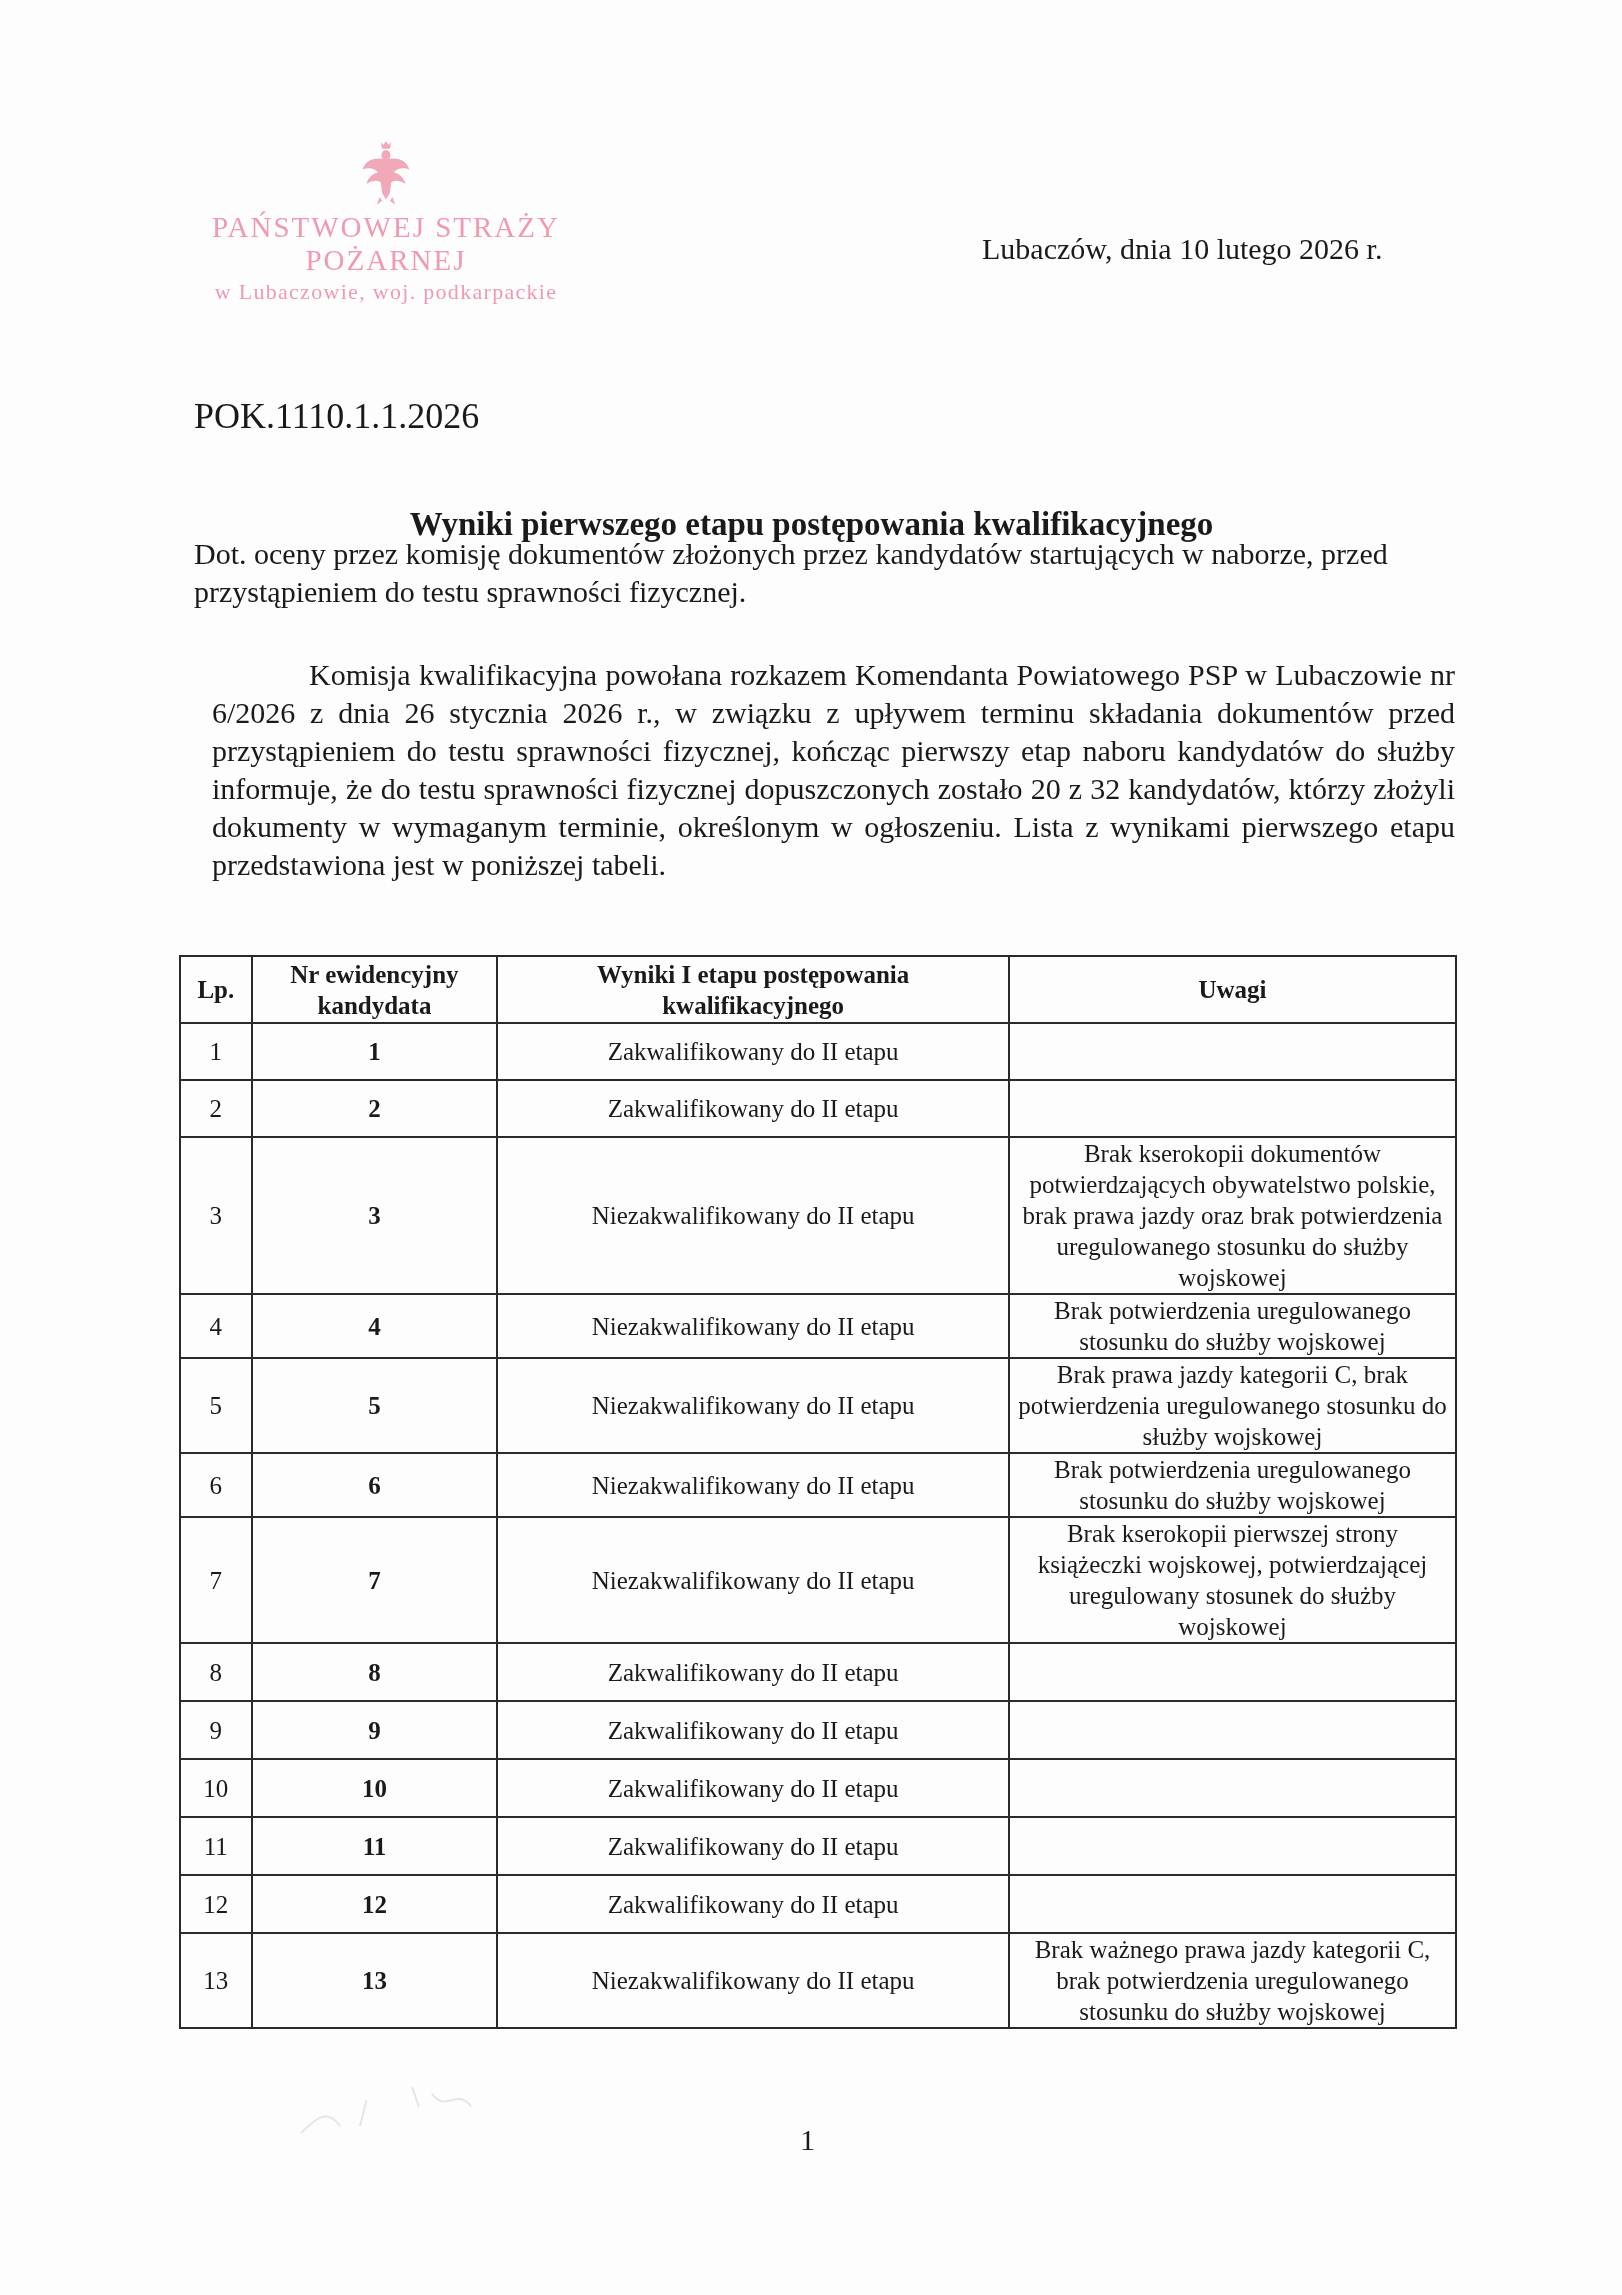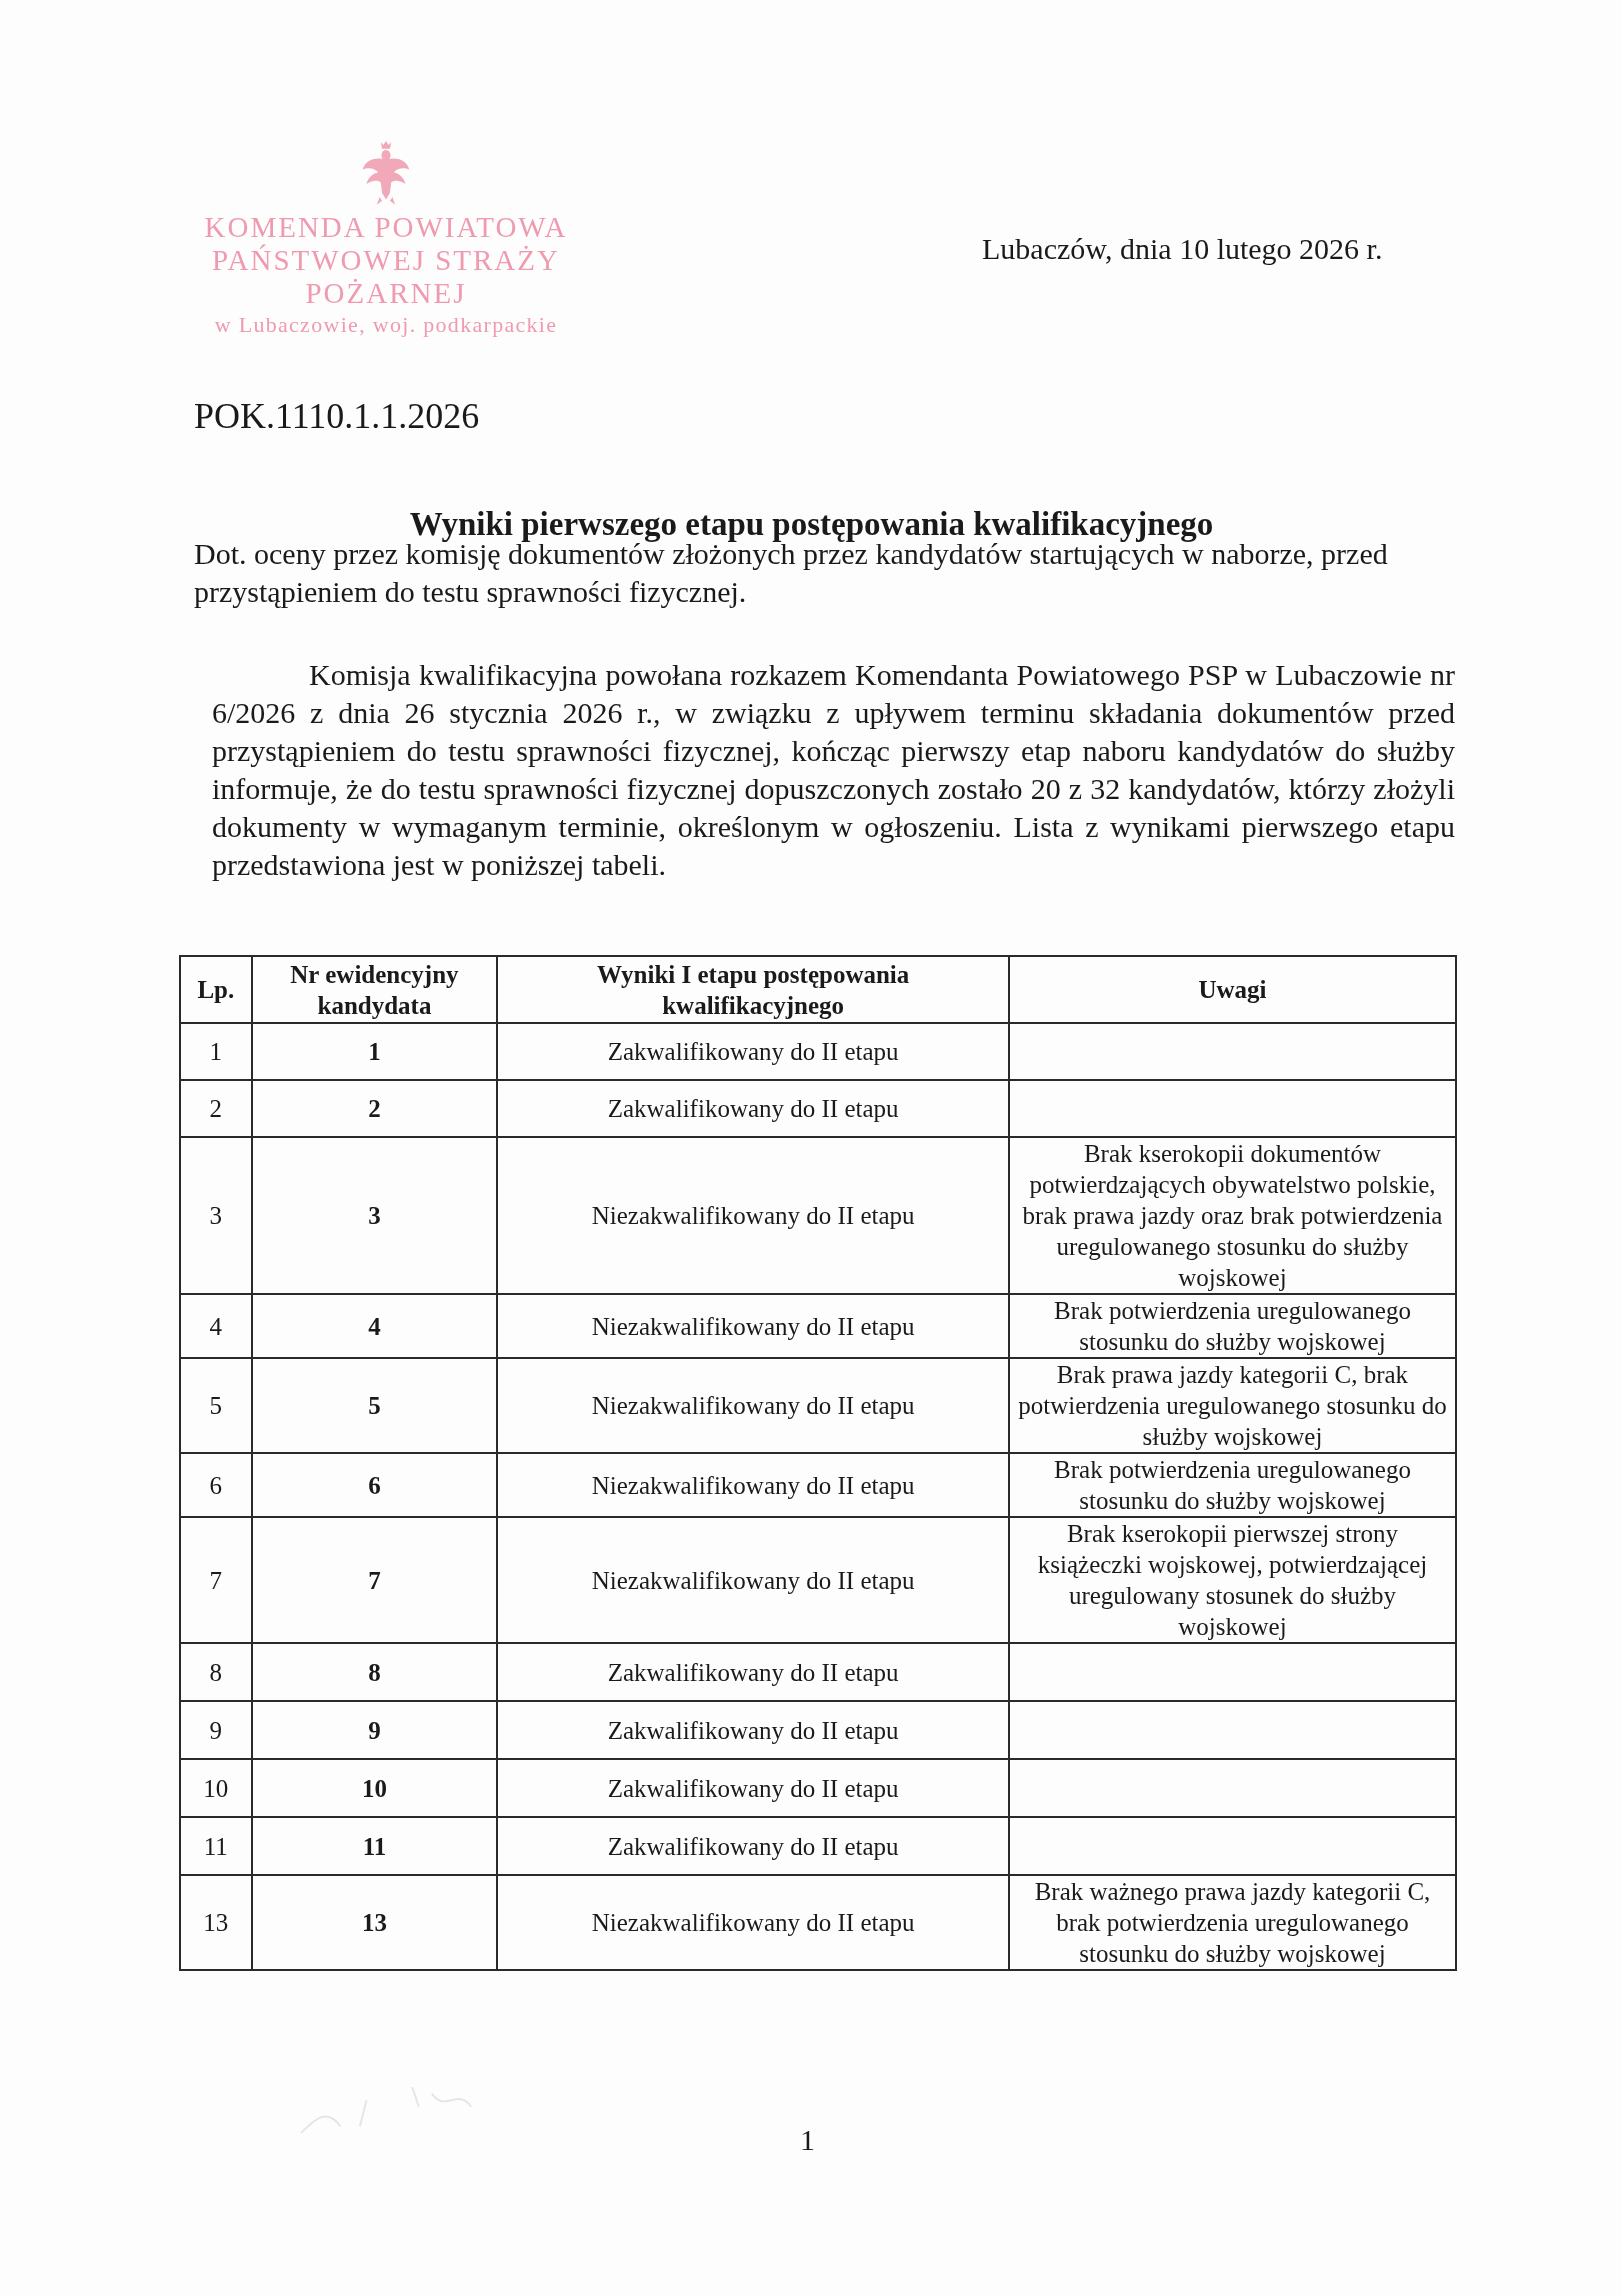--- a/index.html
+++ b/index.html
@@ -47,21 +47,20 @@
 
   <div class="stamp">
     <svg class="eagle" viewBox="0 0 80 100">
       <g fill="#ef9aae" opacity="0.85">
         <path d="M36 6 L40 0 L44 6 L48 2 L46 12 L34 12 L32 2 Z"></path>
         <ellipse cx="40" cy="22" rx="7" ry="8"></ellipse>
         <path d="M40 28 C20 24 8 30 4 44 C14 40 22 42 28 48 C18 50 12 58 10 66 C20 60 28 60 32 64 L34 80 L40 90 L46 80 L48 64 C52 60 60 60 70 66 C68 58 62 50 52 48 C58 42 66 40 76 44 C72 30 60 24 40 28 Z"></path>
         <path d="M30 86 L26 98 L34 92 Z M50 86 L54 98 L46 92 Z"></path>
       </g>
     </svg>
-    <div class="stamp-line1">KOMENDA POWIATOWA</div>
     <div class="stamp-line2">PAŃSTWOWEJ STRAŻY POŻARNEJ</div>
     <div class="stamp-line3">w Lubaczowie, woj. podkarpackie</div>
   </div>
 
   <div class="place-date">Lubaczów, dnia 10 lutego 2026 r.</div>
   <div class="ref-number">POK.1110.1.1.2026</div>
   <div class="doc-title">Wyniki pierwszego etapu postępowania kwalifikacyjnego</div>
   <div class="subject">Dot. oceny przez komisję dokumentów złożonych przez kandydatów startujących w naborze, przed przystąpieniem do testu sprawności fizycznej.</div>
   <div class="body-para">Komisja kwalifikacyjna powołana rozkazem Komendanta Powiatowego PSP w Lubaczowie nr 6/2026 z dnia 26 stycznia 2026 r., w związku z upływem terminu składania dokumentów przed przystąpieniem do testu sprawności fizycznej, kończąc pierwszy etap naboru kandydatów do służby informuje, że do testu sprawności fizycznej dopuszczonych zostało 20 z 32 kandydatów, którzy złożyli dokumenty w wymaganym terminie, określonym w ogłoszeniu. Lista z wynikami pierwszego etapu przedstawiona jest w poniższej tabeli.</div>
 
@@ -134,20 +133,26 @@
         <td class="c2">10</td>
         <td class="c3">Zakwalifikowany do II etapu</td>
         <td class="c4"></td>
       </tr>
       <tr class="r-med">
         <td class="c1">11</td>
         <td class="c2">11</td>
         <td class="c3">Zakwalifikowany do II etapu</td>
         <td class="c4"></td>
       </tr>
+      <tr class="r-med">
+        <td class="c1">12</td>
+        <td class="c2">12</td>
+        <td class="c3">Zakwalifikowany do II etapu</td>
+        <td class="c4"></td>
+      </tr>
       <tr>
         <td class="c1">13</td>
         <td class="c2">13</td>
         <td class="c3">Niezakwalifikowany do II etapu</td>
         <td class="c4">Brak ważnego prawa jazdy kategorii C,  brak potwierdzenia uregulowanego stosunku do służby wojskowej</td>
       </tr>
     </tbody>
   </table>
 
   <svg class="signature" viewBox="0 0 500 110">

